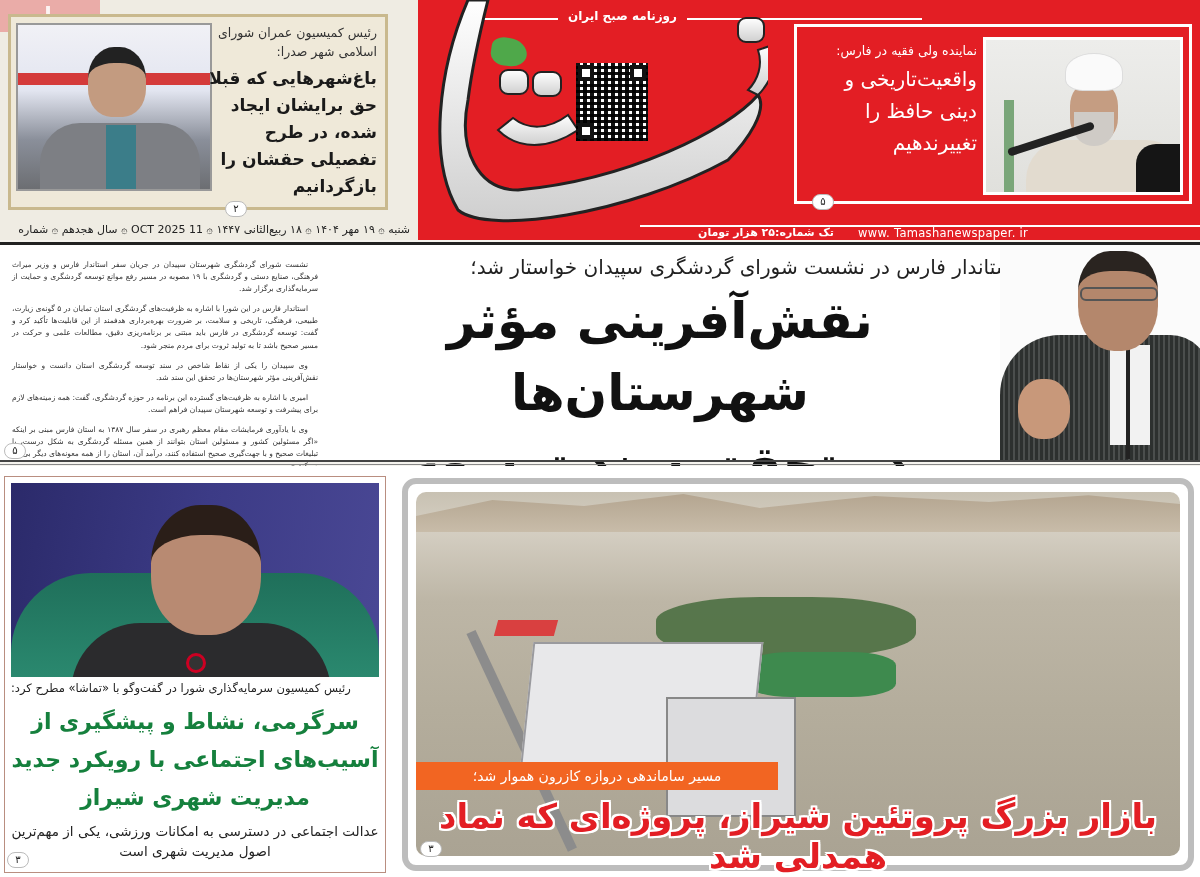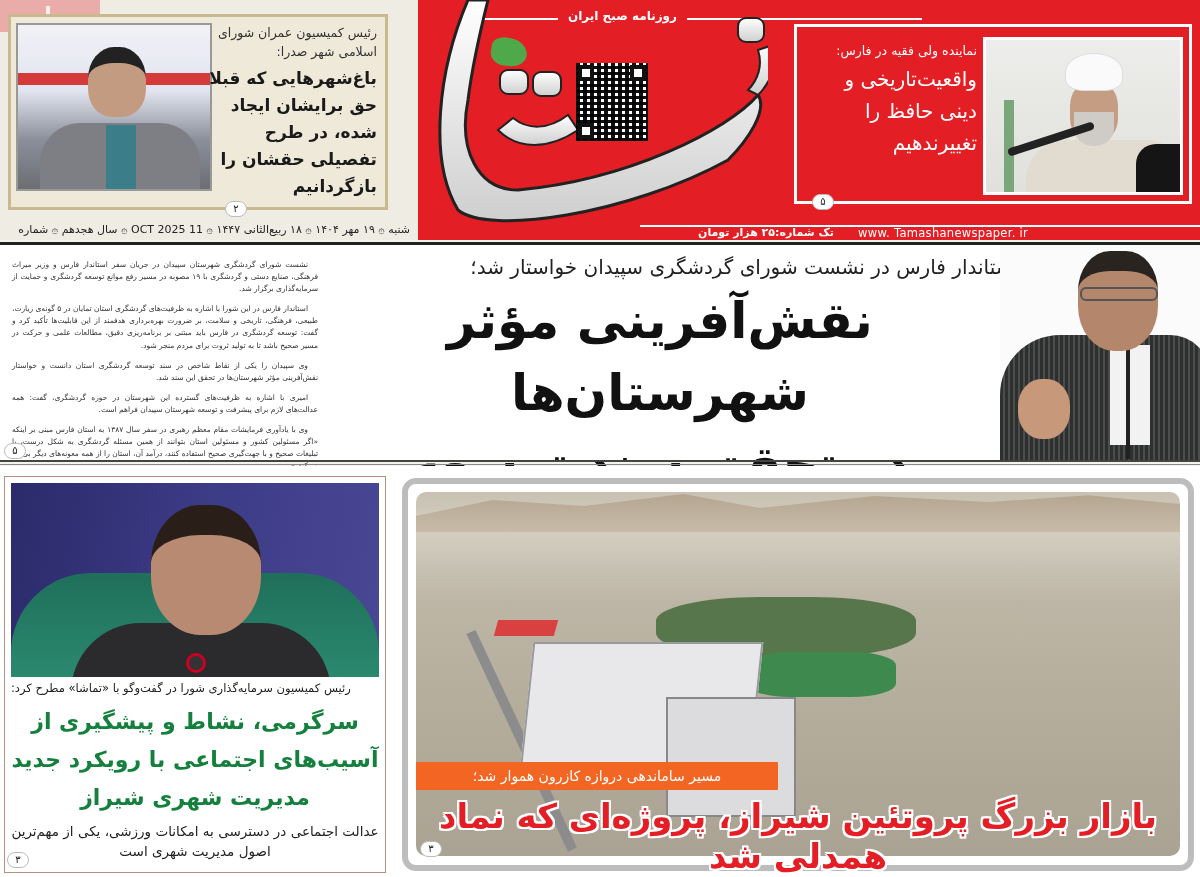--- a/index.html
+++ b/index.html
@@ -171,21 +171,21 @@
     <div class="website">www. Tamashanewspaper. ir</div>
   </div>
 </div>
 <div class="rule-thick"></div>
 
 <div class="main-story">
   <div class="main-body">
     <p>نشست شورای گردشگری شهرستان سپیدان در جریان سفر استاندار فارس و وزیر میراث فرهنگی، صنایع دستی و گردشگری با ۱۹ مصوبه در مسیر رفع موانع توسعه گردشگری و حمایت از سرمایه‌گذاری برگزار شد.</p>
     <p>استاندار فارس در این شورا با اشاره به ظرفیت‌های گردشگری استان تمایان در ۵ گونه‌ی زیارت، طبیعی، فرهنگی، تاریخی و سلامت، بر ضرورت بهره‌برداری هدفمند از این قابلیت‌ها تأکید کرد و گفت: توسعه گردشگری در فارس باید مبتنی بر برنامه‌ریزی دقیق، مطالعات علمی و حرکت در مسیر صحیح باشد تا به تولید ثروت برای مردم منجر شود.</p>
     <p>وی سپیدان را یکی از نقاط شاخص در سند توسعه گردشگری استان دانست و خواستار نقش‌آفرینی مؤثر شهرستان‌ها در تحقق این سند شد.</p>
-    <p>امیری با اشاره به ظرفیت‌های گسترده این شهرستان در حوزه گردشگری، گفت: همه عدالت‌های لازم برای پیشرفت و توسعه شهرستان سپیدان فراهم است.</p>
+    <p>امیری با اشاره به ظرفیت‌های گسترده این برنامه در حوزه گردشگری، گفت: همه زمینه‌های لازم برای پیشرفت و توسعه شهرستان سپیدان فراهم است.</p>
     <p>وی با یادآوری فرمایشات مقام معظم رهبری در سفر سال ۱۳۸۷ به استان فارس مبنی بر اینکه «اگر مسئولین کشور و مسئولین استان بتوانند از همین مسئله گردشگری به شکل درست، با تبلیغات صحیح و با جهت‌گیری صحیح استفاده کنند، درآمد آن، استان را از همه معونه‌های دیگر بی‌نیاز می‌کند.»</p>
     <div class="page-badge badge">۵</div>
   </div>
   <div class="main-kicker">استاندار فارس در نشست شورای گردشگری سپیدان خواستار شد؛</div>
   <div class="main-headline">
     <div>نقش‌آفرینی مؤثر شهرستان‌ها</div>
     <div>در تحقق سند توسعه گردشگری</div>
   </div>
   <div class="main-photo">
     <div class="suit"></div>

